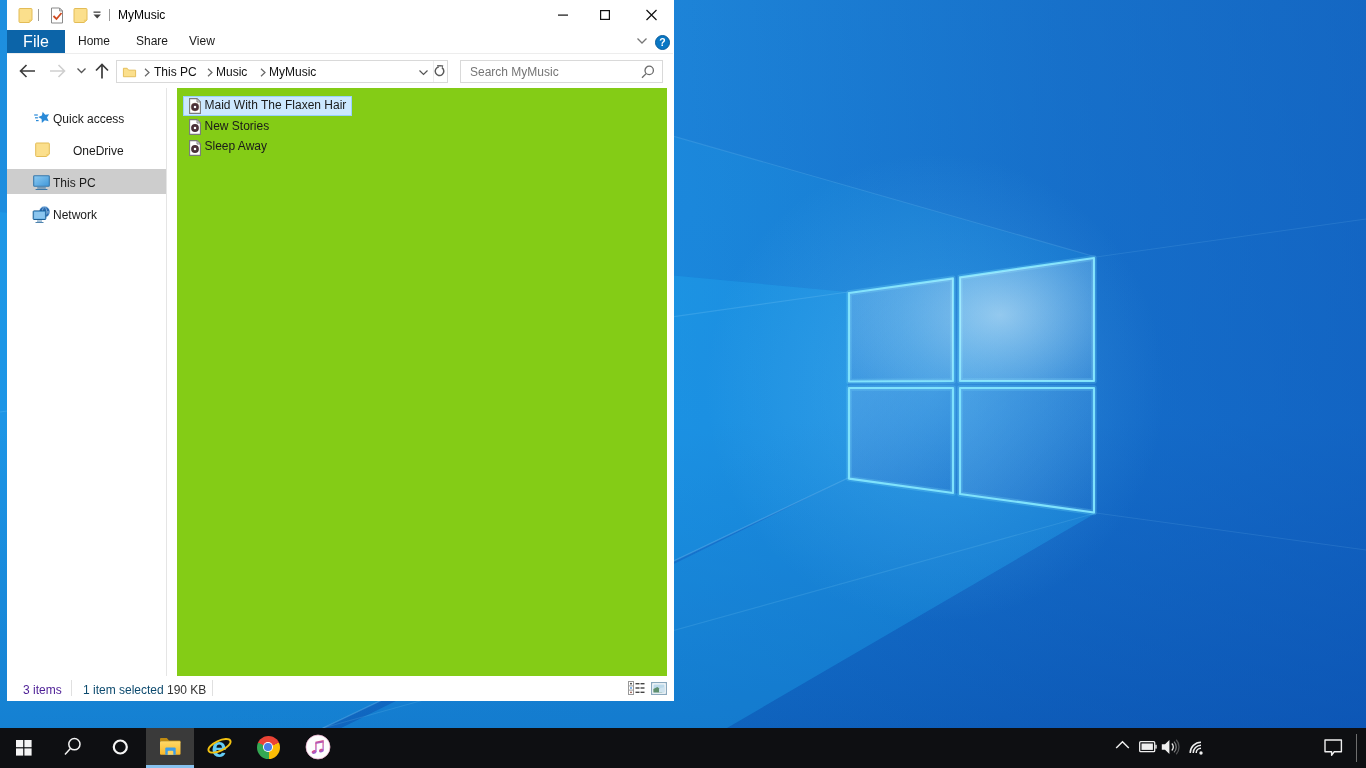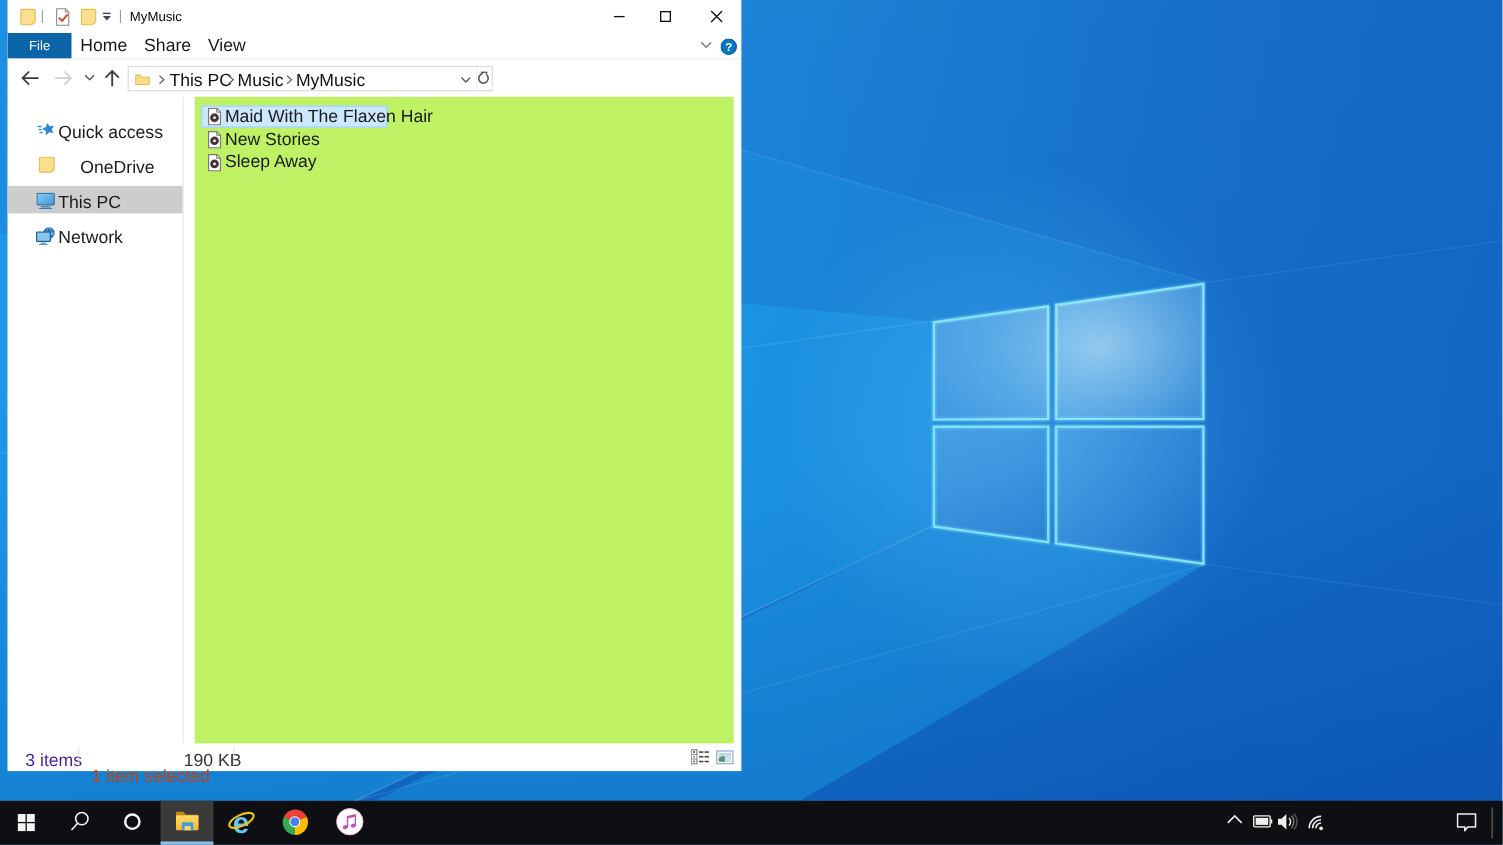--- a/index.html
+++ b/index.html
@@ -1,21 +1,21 @@
 <!DOCTYPE html>
 <html><head>
 <meta charset="utf-8">
 <style>
   * { margin:0; padding:0; box-sizing:border-box; }
   html,body { width:1366px; height:768px; overflow:hidden; font-family:"Liberation Sans", sans-serif; }
   .abs { position:absolute; }
   #desktop { position:absolute; left:0; top:0; width:1366px; height:768px; }
   #window { position:absolute; left:7px; top:0; width:667px; height:701px; background:#fff;padding-left:21px; }
   #taskbar { position:absolute; left:0; top:728px; width:1366px; height:40px; background:#0e0f12; }
-  .t { position:absolute; white-space:nowrap; color:#1a1a1a; font-size:16px; }
+  .t { position:absolute; white-space:nowrap; color:#1a1a1a; font-size:12px; }
 </style>
 </head>
 <body>
 <div id="desktop">
 <svg width="1366" height="768" viewBox="0 0 1366 768">
   <defs>
     <linearGradient id="bgv" x1="0" y1="0" x2="0" y2="1">
       <stop offset="0" stop-color="#1f8adc"></stop>
       <stop offset="0.55" stop-color="#1b84dc"></stop>
       <stop offset="1" stop-color="#0e63bc"></stop>
@@ -111,21 +111,21 @@
         <rect x="0" y="14.5" width="10" height="1.2" fill="#111"></rect>
       </svg>
     <svg class="abs" style="left:593px;top:0;" width="10" height="30">
         <rect x="0.6" y="10.6" width="8.8" height="8.8" fill="none" stroke="#111" stroke-width="1.2"></rect>
       </svg>
     <svg class="abs" style="left:639px;top:0;" width="11" height="30">
         <path d="M0.5 10 L10.5 20 M10.5 10 L0.5 20" stroke="#111" stroke-width="1.2"></path>
       </svg>
   </div>
   <div class="abs" id="ribbonrow" style="left:0;top:30px;width:666px;height:24px;background:#fff;border-bottom:1px solid #ededed;"></div>
-  <div class="abs" id="filetab" style="left:0px;top:30px;width:58px;height:23px;background:#0c64a8;color:#fff;font-size:12px;text-align:center;line-height:23px;">File</div>
+  <div class="abs" id="filetab" style="left:0px;top:30px;width:58px;height:23px;background:#0c64a8;color:#fff;font-size:16px;text-align:center;line-height:23px;">File</div>
   <div class="t" style="left:66px;top:30px;width:42px;height:23px;line-height:23px;text-align:center;">Home</div>
   <div class="t" style="left:124px;top:30px;width:42px;height:23px;line-height:23px;text-align:center;">Share</div>
   <div class="t" style="left:182px;top:30px;width:40px;height:23px;line-height:23px;text-align:left;">View</div>
 
   <svg class="abs" style="left:630px;top:38px;" width="10" height="7" viewBox="0 0 10 7">
       <path d="M0.5 0.5 L5 5 L9.5 0.5" fill="none" stroke="#777" stroke-width="1.3"></path>
     </svg>
   <svg class="abs" style="left:648px;top:35px;" width="15" height="15" viewBox="0 0 15 15">
     <circle cx="7.5" cy="7.5" r="7" fill="#0977c4" stroke="#0a5d9b" stroke-width="1"></circle>
     <text x="7.5" y="11.2" font-size="10.5" font-weight="bold" fill="#fff" text-anchor="middle" font-family="Liberation Sans">?</text>
@@ -170,20 +170,27 @@
         </svg>
       <div class="abs" style="left:316px;top:0;width:1px;height:21px;background:#ededed;"></div>
     </div>
 
     <svg class="abs" style="left:426px;top:9px;" width="13" height="15" viewBox="0 0 13 15">
       <path d="M8.97 4.68 A4.3 4.3 0 1 1 5.75 3.97" fill="none" stroke="#5a5a5a" stroke-width="1.5"></path>
       <rect x="4.1" y="2.1" width="4.2" height="1.4" fill="#5a5a5a"></rect>
       <polygon points="8.0,2.1 10.4,2.4 9.1,5.1" fill="#5a5a5a"></polygon>
     </svg>
 
+    <div class="abs" style="left:453px;top:6px;width:203px;height:23px;border:1px solid #d9d9d9;background:#fff;">
+      <div class="t" style="left:9px;top:4px;color:#757575;">Search MyMusic</div>
+      <svg class="abs" style="left:180px;top:4px;" width="14" height="14" viewBox="0 0 14 14">
+        <circle cx="8.2" cy="5.4" r="4.2" fill="none" stroke="#6a6a6a" stroke-width="1.3"></circle>
+        <path d="M5.1 8.6 L1 12.8" stroke="#6a6a6a" stroke-width="1.3"></path>
+      </svg>
+    </div>
   </div>
 
   <div class="abs" id="sidebar" style="left:0;top:88px;width:160px;height:588px;background:#fff;">
 
     <svg class="abs" style="left:27px;top:22px;" width="16" height="16" viewBox="0 0 16 16">
       <path d="M10 1.6 L11.7 5.1 L15.6 5.6 L12.8 8.3 L13.5 12.2 L10 10.4 L6.5 12.2 L7.2 8.3 L4.4 5.6 L8.3 5.1 Z" fill="#2a8ad8" transform="rotate(-14 10 7)"></path>
       <rect x="0.2" y="4.4" width="3.6" height="1.2" fill="#2a8ad8"></rect>
       <rect x="1" y="7.2" width="2.9" height="1.2" fill="#2a8ad8"></rect>
       <rect x="2" y="10" width="2.6" height="1.2" fill="#2a8ad8"></rect>
     </svg>
@@ -215,21 +222,21 @@
       <path d="M12.5 0.6 a7 7 0 0 0 0 10.4 a7 7 0 0 0 0 -10.4 M7.3 5.8 h10.4" fill="none" stroke="#9cc5e8" stroke-width="0.7"></path>
       <rect x="1.2" y="4.9" width="12.6" height="8.6" rx="0.7" fill="#62b1e8" stroke="#1f5f94" stroke-width="1"></rect>
       <rect x="2.2" y="5.9" width="10.6" height="6.6" fill="#8cc6ef"></rect>
       <rect x="5" y="14.6" width="5" height="0.9" fill="#3d78a8"></rect>
       <rect x="3.5" y="16" width="8" height="0.9" fill="#3d78a8"></rect>
     </svg>
     <div class="t" style="left:46px;top:120px;">Network</div>
   </div>
   <div class="abs" style="left:159px;top:88px;width:1px;height:588px;background:#e5e5e5;"></div>
 
-  <div class="abs" id="filelist" style="left:170px;top:88px;width:490px;height:588px;background:#bef264;">
+  <div class="abs" id="filelist" style="left:170px;top:88px;width:490px;height:588px;background:#84cc16;">
     <div class="abs" style="left:5.5px;top:8px;width:169px;height:19.5px;background:#cce8ff;border:1px solid #99d1ff;"></div>
     <svg class="abs" style="left:12px;top:10px;" width="12" height="16" viewBox="0 0 12 16">
       <path d="M0.6 0.6 h7.4 l3.4 3.4 v11.4 h-10.8 Z" fill="#fff" stroke="#7a7a7a" stroke-width="1.1"></path>
       <path d="M8 0.6 v3.4 h3.4 Z" fill="#e8e8e8" stroke="#7a7a7a" stroke-width="0.9"></path>
       <circle cx="6" cy="9" r="3.9" fill="#4a3038"></circle>
       <circle cx="6" cy="9" r="4" fill="none" stroke="#8a6a50" stroke-width="0.5" opacity="0.7"></circle>
       <rect x="4.9" y="7.9" width="2.2" height="2.2" fill="#fff"></rect>
     </svg>
     <div class="t" style="left:27.5px;top:10px;">Maid With The Flaxen Hair</div>
     <svg class="abs" style="left:12px;top:31px;" width="12" height="16" viewBox="0 0 12 16">
@@ -244,21 +251,21 @@
       <path d="M8 0.6 v3.4 h3.4 Z" fill="#e8e8e8" stroke="#7a7a7a" stroke-width="0.9"></path>
       <circle cx="6" cy="9" r="3.9" fill="#4a3038"></circle>
       <rect x="4.9" y="7.9" width="2.2" height="2.2" fill="#fff"></rect>
     </svg>
     <div class="t" style="left:27.5px;top:51px;">Sleep Away</div>
   </div>
 
   <div class="abs" id="statusbar" style="left:0;top:676px;width:666px;height:24px;background:#fff;">
     <div class="t" style="left:16px;top:7px;color:#4c1d95;">3 items</div>
     <div class="abs" style="left:64px;top:4px;width:1px;height:16px;background:#e0e0e0;"></div>
-    <div class="t" style="left:76px;top:22px;color:#c2410c;">1 item selected</div>
+    <div class="t" style="left:76px;top:7px;color:#0c4a6e;">1 item selected</div>
     <div class="t" style="left:160px;top:7px;color:#333;text-align:center;">190 KB</div>
     <div class="abs" style="left:205px;top:4px;width:1px;height:16px;background:#e0e0e0;"></div>
 
     <svg class="abs" style="left:621px;top:5px;" width="17" height="14" viewBox="0 0 17 14">
       <rect x="0.5" y="0.5" width="5" height="13" fill="none" stroke="#999" stroke-width="1"></rect>
       <rect x="0.5" y="0.5" width="5" height="4.4" fill="none" stroke="#999" stroke-width="1"></rect>
       <rect x="0.5" y="9.1" width="5" height="4.4" fill="none" stroke="#999" stroke-width="1"></rect>
       <circle cx="3" cy="2.7" r="0.9" fill="#333"></circle>
         <circle cx="3" cy="7" r="0.9" fill="#4a90d9"></circle>
         <circle cx="3" cy="11.3" r="0.9" fill="#8a4a3a"></circle>

